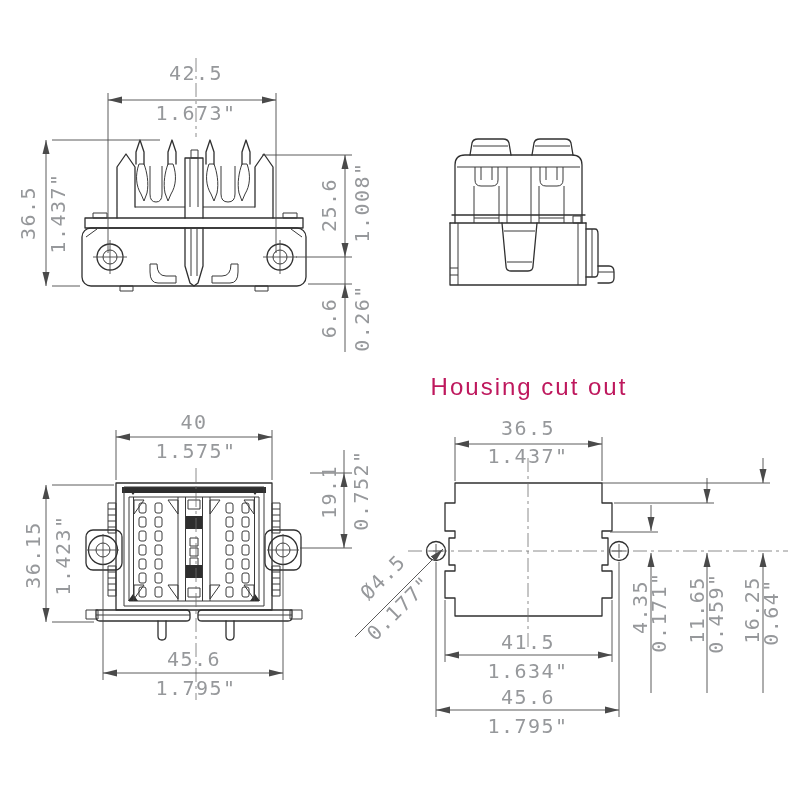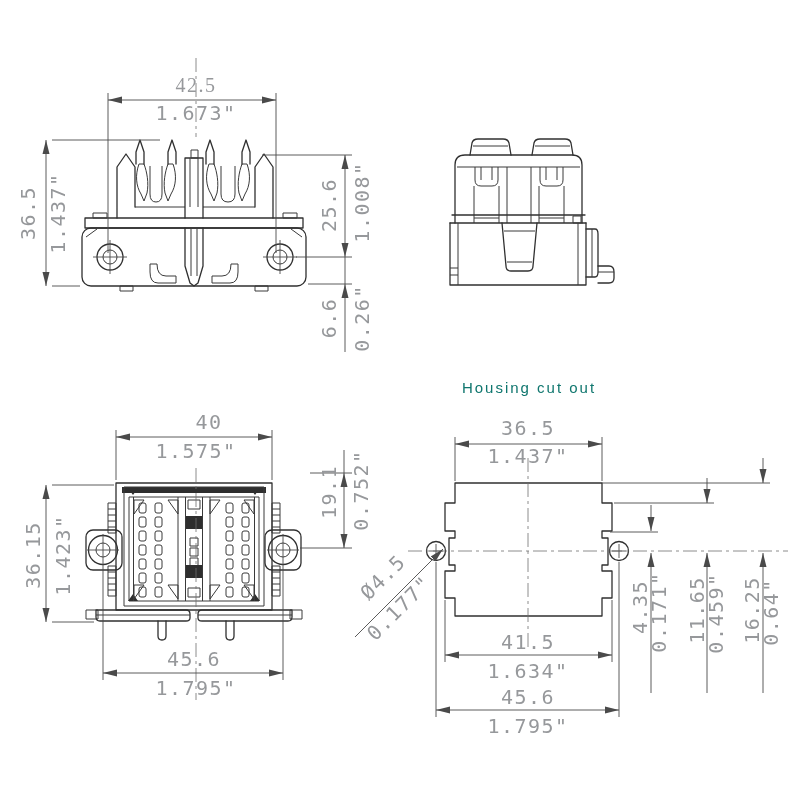--- a/index.html
+++ b/index.html
@@ -3,22 +3,22 @@
 <meta charset="utf-8">
 <style>
   html,body{margin:0;padding:0;background:#ffffff;}
   .canvas{position:relative;width:800px;height:800px;background:#ffffff;overflow:hidden;
           font-family:"DejaVu Sans Mono", monospace;}
   svg{position:absolute;left:0;top:0;}
   .dim{position:absolute;font:20px "DejaVu Sans Mono", monospace;color:#96989b;
        letter-spacing:1.5px;white-space:nowrap;transform:translate(-50%,-50%);}
   .dim.rot{transform:translate(-50%,-50%) rotate(-90deg);}
   .dim.diag{transform:translate(-50%,-50%) rotate(-45deg);}
-  .title{position:absolute;font-family:"Liberation Sans", sans-serif;font-size:15px;
-         color:#0f766e;letter-spacing:2px;white-space:nowrap;transform:translate(-50%,-50%);}
+  .title{position:absolute;font-family:"Liberation Sans", sans-serif;font-size:24px;
+         color:#be185d;letter-spacing:2px;white-space:nowrap;transform:translate(-50%,-50%);}
   .part{stroke:#303030;fill:none;stroke-width:1.3;stroke-linejoin:round;stroke-linecap:round;}
   .part2{stroke:#3a3a3a;fill:none;stroke-width:1;stroke-linejoin:round;}
   .dimln{stroke:#4a4a4a;fill:none;stroke-width:0.9;}
   .cl{stroke:#6e6e6e;fill:none;stroke-width:0.8;stroke-dasharray:14 4 3 4;}
   .filldark{fill:#2e2e2e;stroke:none;}
 </style>
 </head>
 <body>
 
 <div class="canvas">
@@ -224,30 +224,30 @@
     <line class="dimln" x1="707" y1="693" x2="707" y2="553" marker-end="url(#ar)"></line>
     <line class="dimln" x1="763" y1="458" x2="763" y2="483" marker-end="url(#ar)"></line>
     <line class="dimln" x1="763" y1="693" x2="763" y2="553" marker-end="url(#ar)"></line>
 
     <line class="dimln" x1="355" y1="637" x2="443" y2="549" marker-end="url(#ar)"></line>
   </g>
 </svg>
 
   <div class="title" style="left:529px;top:387px;">Housing cut out</div>
 
-  <div class="dim" style="left:196px;top:85px;font-family:Liberation Serif, serif;">42.5</div>
+  <div class="dim" style="left:196px;top:73px;">42.5</div>
   <div class="dim" style="left:196px;top:113px;">1.673"</div>
   <div class="dim rot" style="left:28px;top:213px;">36.5</div>
   <div class="dim rot" style="left:58px;top:213px;">1.437"</div>
   <div class="dim rot" style="left:329px;top:205px;">25.6</div>
   <div class="dim rot" style="left:362px;top:202px;">1.008"</div>
   <div class="dim rot" style="left:329px;top:318px;">6.6</div>
   <div class="dim rot" style="left:362px;top:318px;">0.26"</div>
 
-  <div class="dim" style="left:194px;top:422px;margin-left:15px;">40</div>
+  <div class="dim" style="left:194px;top:422px;">40</div>
   <div class="dim" style="left:196px;top:451px;">1.575"</div>
   <div class="dim rot" style="left:33px;top:555px;">36.15</div>
   <div class="dim rot" style="left:63px;top:555px;">1.423"</div>
   <div class="dim rot" style="left:329px;top:492px;">19.1</div>
   <div class="dim rot" style="left:361px;top:490px;">0.752"</div>
   <div class="dim" style="left:194px;top:659px;">45.6</div>
   <div class="dim" style="left:196px;top:688px;">1.795"</div>
 
   <div class="dim" style="left:528px;top:428px;">36.5</div>
   <div class="dim" style="left:528px;top:456px;">1.437"</div>

